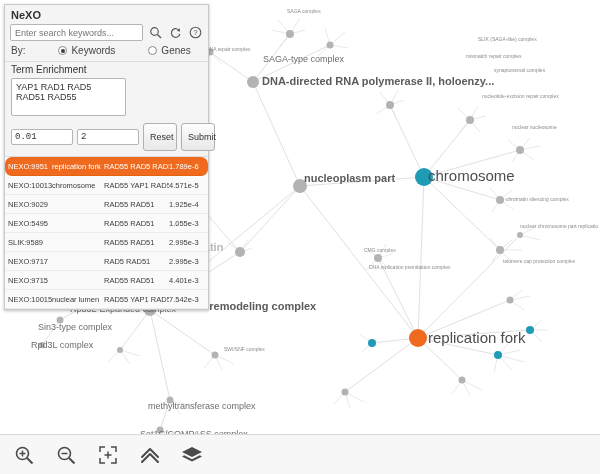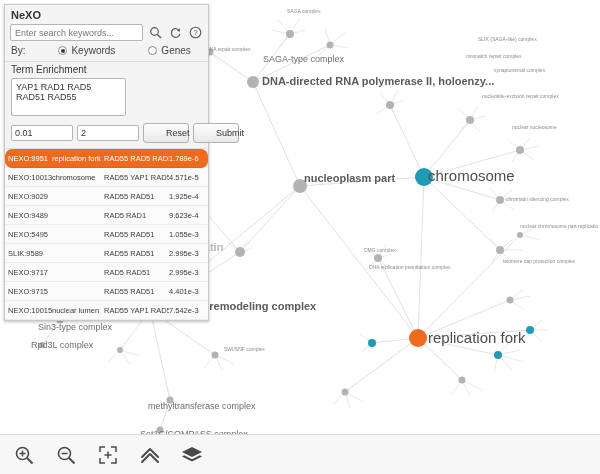--- a/index.html
+++ b/index.html
@@ -143,33 +143,33 @@
   }
   .small-field {
     width: 62px;
     height: 16px;
     border: 1px solid #b5b5b5;
     background: #fff;
     border-radius: 2px;
     font-size: 9px;
     padding: 0 3px;
     box-sizing: border-box;
-    font-family: Liberation Sans, sans-serif;
+    font-family: Liberation Mono, monospace;
     color: #333;
   }
   .small-field.wide { flex: 1; }
   .btn {
-    height: 20px;
+    height: 28px;
     min-width: 34px;
     border: 1px solid #b0b0b0;
     border-radius: 3px;
     background: linear-gradient(#fdfdfd, #e8e8e8);
     font-size: 9px;
     color: #333;
-    padding: 0 22px;
+    padding: 0 6px;
     cursor: pointer;
     font-family: "Liberation Sans", sans-serif;
   }
   .results {
     border-top: 1px solid #dcdcdc;
     background: #fafafa;
   }
   .res-row {
     display: flex;
     align-items: center;
@@ -403,26 +403,20 @@
       <span class="c3">RAD55 YAP1 RAD5 RAD51 RAD1</span>
       <span class="c4">4.571e-5</span>
     </div>
     <div class="res-row">
       <span class="c1">NEXO:9029</span>
       <span class="c2"></span>
       <span class="c3">RAD55 RAD51</span>
       <span class="c4">1.925e-4</span>
     </div>
     <div class="res-row">
-      <span class="c1">NEXO:9489</span>
-      <span class="c2"></span>
-      <span class="c3">RAD5 RAD1</span>
-      <span class="c4">9.623e-4</span>
-    </div>
-    <div class="res-row">
       <span class="c1">NEXO:5495</span>
       <span class="c2"></span>
       <span class="c3">RAD55 RAD51</span>
       <span class="c4">1.055e-3</span>
     </div>
     <div class="res-row">
       <span class="c1">SLIK:9589</span>
       <span class="c2"></span>
       <span class="c3">RAD55 RAD51</span>
       <span class="c4">2.995e-3</span>

